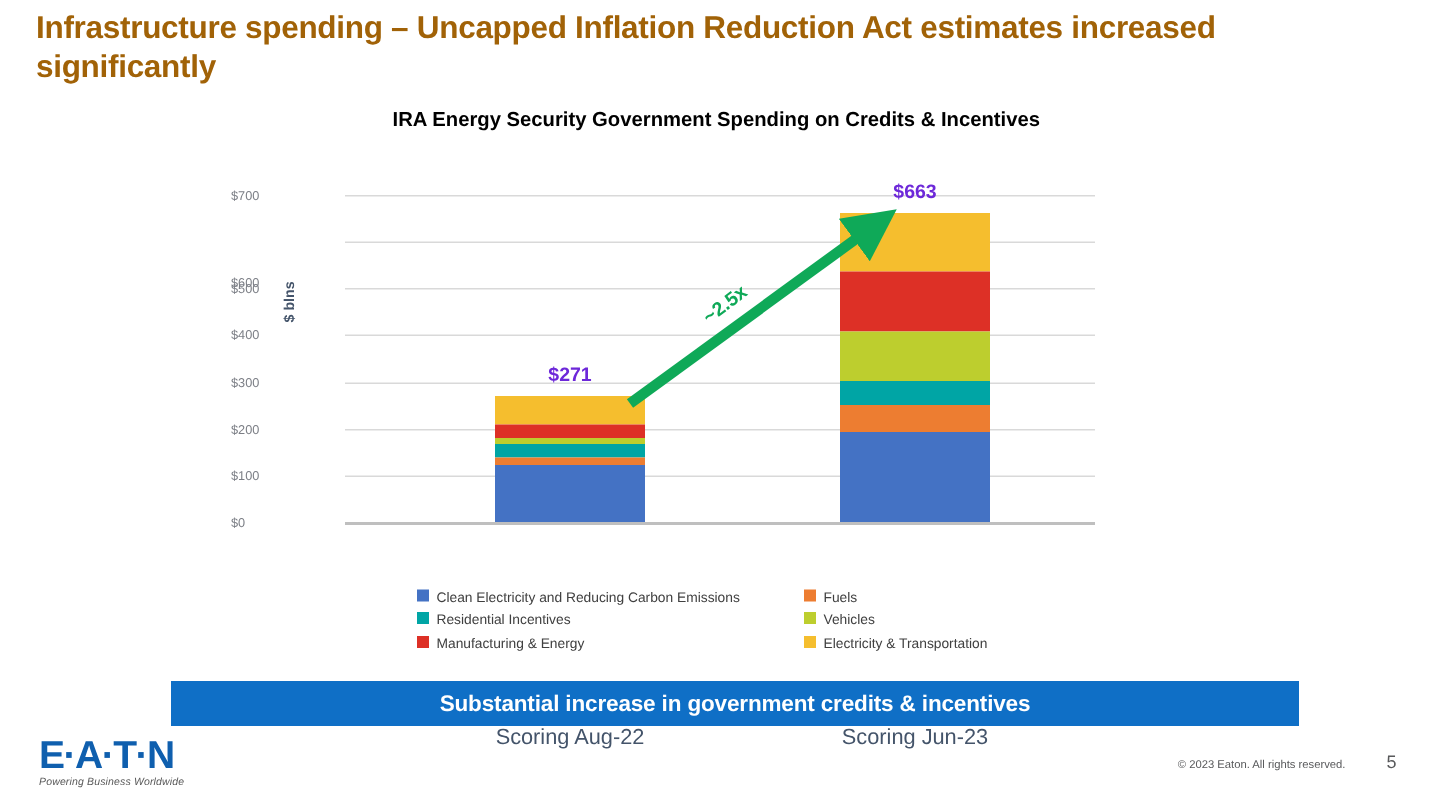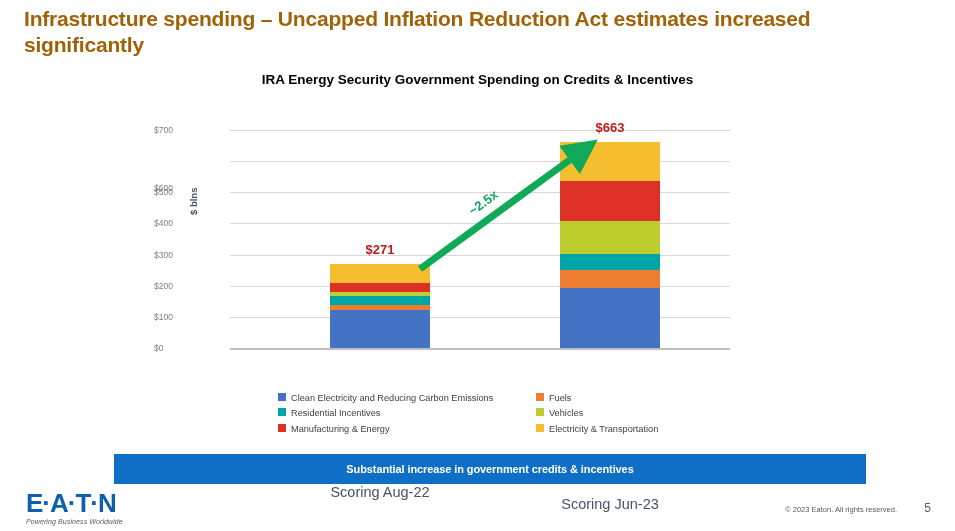--- a/index.html
+++ b/index.html
@@ -30,21 +30,21 @@
   }
   #ylabel{
     position:absolute;left:188px;top:215px;font-size:9.5px;color:#44546a;
     font-weight:bold;transform:rotate(-90deg);transform-origin:left top;
     white-space:nowrap;
   }
   .bar{position:absolute;bottom:0;width:100px;}
   .seg{width:100%;}
   .bar-total{
     position:absolute;text-align:center;width:120px;
-    font-size:13px;font-weight:bold;color:#b91c1c;
+    font-size:13px;font-weight:bold;color:#6d28d9;
   }
   .xlabel{
     position:absolute;top:354px;width:220px;text-align:center;
     font-size:14.5px;color:#44546a;
   }
   
   #arrow-svg{position:absolute;left:410px;top:135px;width:200px;height:145px;}
   #arrow-label{
     position:absolute;left:470px;top:205px;font-size:13px;font-weight:bold;
     color:#0FA958;transform:rotate(-37deg);transform-origin:left center;
@@ -55,21 +55,21 @@
     position:absolute;left:278px;top:390px;width:420px;
     display:grid;grid-template-columns:258px 162px;
     grid-auto-rows:15.5px;align-items:center;
   }
   .legend-item{display:flex;gap:5px;}
   .swatch{width:8px;height:8px;flex:0 0 8px;}
   .legend-label{font-size:9.2px;color:#404040;white-space:nowrap;}
   
   #banner{
     position:absolute;left:114px;top:454px;width:752px;height:30px;
-    background:#0F6FC6;color:#fff;font-size:11px;font-weight:bold;
+    background:#0F6FC6;color:#fff;font-size:15px;font-weight:bold;
     display:flex;align-items:center;justify-content:center;letter-spacing:-0.1px;
   }
   
   #logo{position:absolute;left:26px;top:490px;width:120px;height:36px;}
   #logo-mark{
     font-size:26px;font-weight:bold;color:#0F5FAE;letter-spacing:-1px;
     line-height:1;font-family:"Liberation Sans",sans-serif;
   }
   #logo-tag{
     font-size:7px;color:#5a5a5a;font-style:italic;margin-top:2px;
@@ -123,21 +123,21 @@
       <div class="xlabel" style="left: 40px;">Scoring Aug-22</div>
       <div class="bar" style="left: 330px;">
         <div class="seg" title="Electricity &amp; Transportation" style="height: 39.24px; background: rgb(245, 190, 46);"></div>
         <div class="seg" title="Manufacturing &amp; Energy" style="height: 39.8629px; background: rgb(221, 48, 38);"></div>
         <div class="seg" title="Vehicles" style="height: 33.0114px; background: rgb(189, 206, 46);"></div>
         <div class="seg" title="Residential Incentives" style="height: 15.8829px; background: rgb(0, 165, 165);"></div>
         <div class="seg" title="Fuels" style="height: 18.0629px; background: rgb(237, 125, 49);"></div>
         <div class="seg" title="Clean Electricity and Reducing Carbon Emissions" style="height: 60.1057px; background: rgb(68, 114, 196);"></div>
       </div>
       <div class="bar-total" style="left: 320px; top: -10.4771px;">$663</div>
-      <div class="xlabel" style="left: 270px; margin-top: 12px;">Scoring Jun-23</div>
+      <div class="xlabel" style="left: 270px;">Scoring Jun-23</div>
     </div>
 
   <svg id="arrow-svg" viewBox="0 0 200 145">
     <defs>
       <marker id="ah" markerWidth="5" markerHeight="5" refX="2.2" refY="2.5" orient="auto">
         <path d="M0,0 L5,2.5 L0,5 z" fill="#0FA958"></path>
       </marker>
     </defs>
     <line x1="10" y1="134" x2="172" y2="16" stroke="#0FA958" stroke-width="7" marker-end="url(#ah)"></line>
   </svg>

